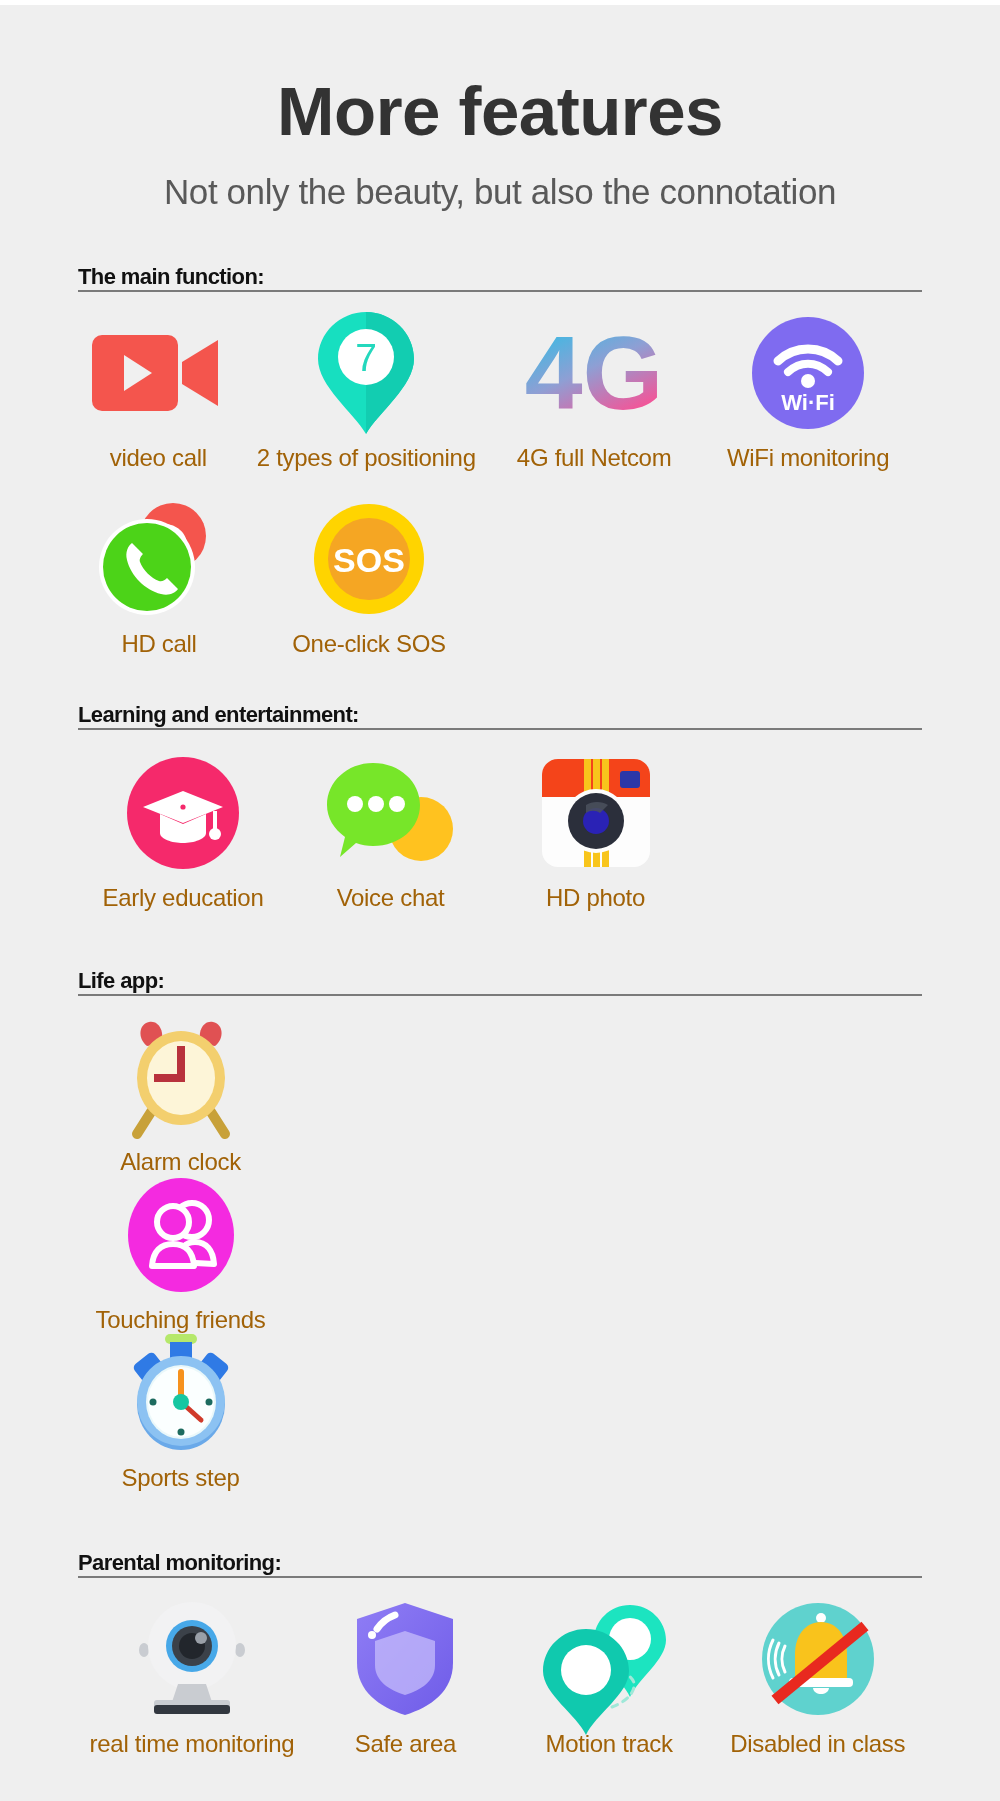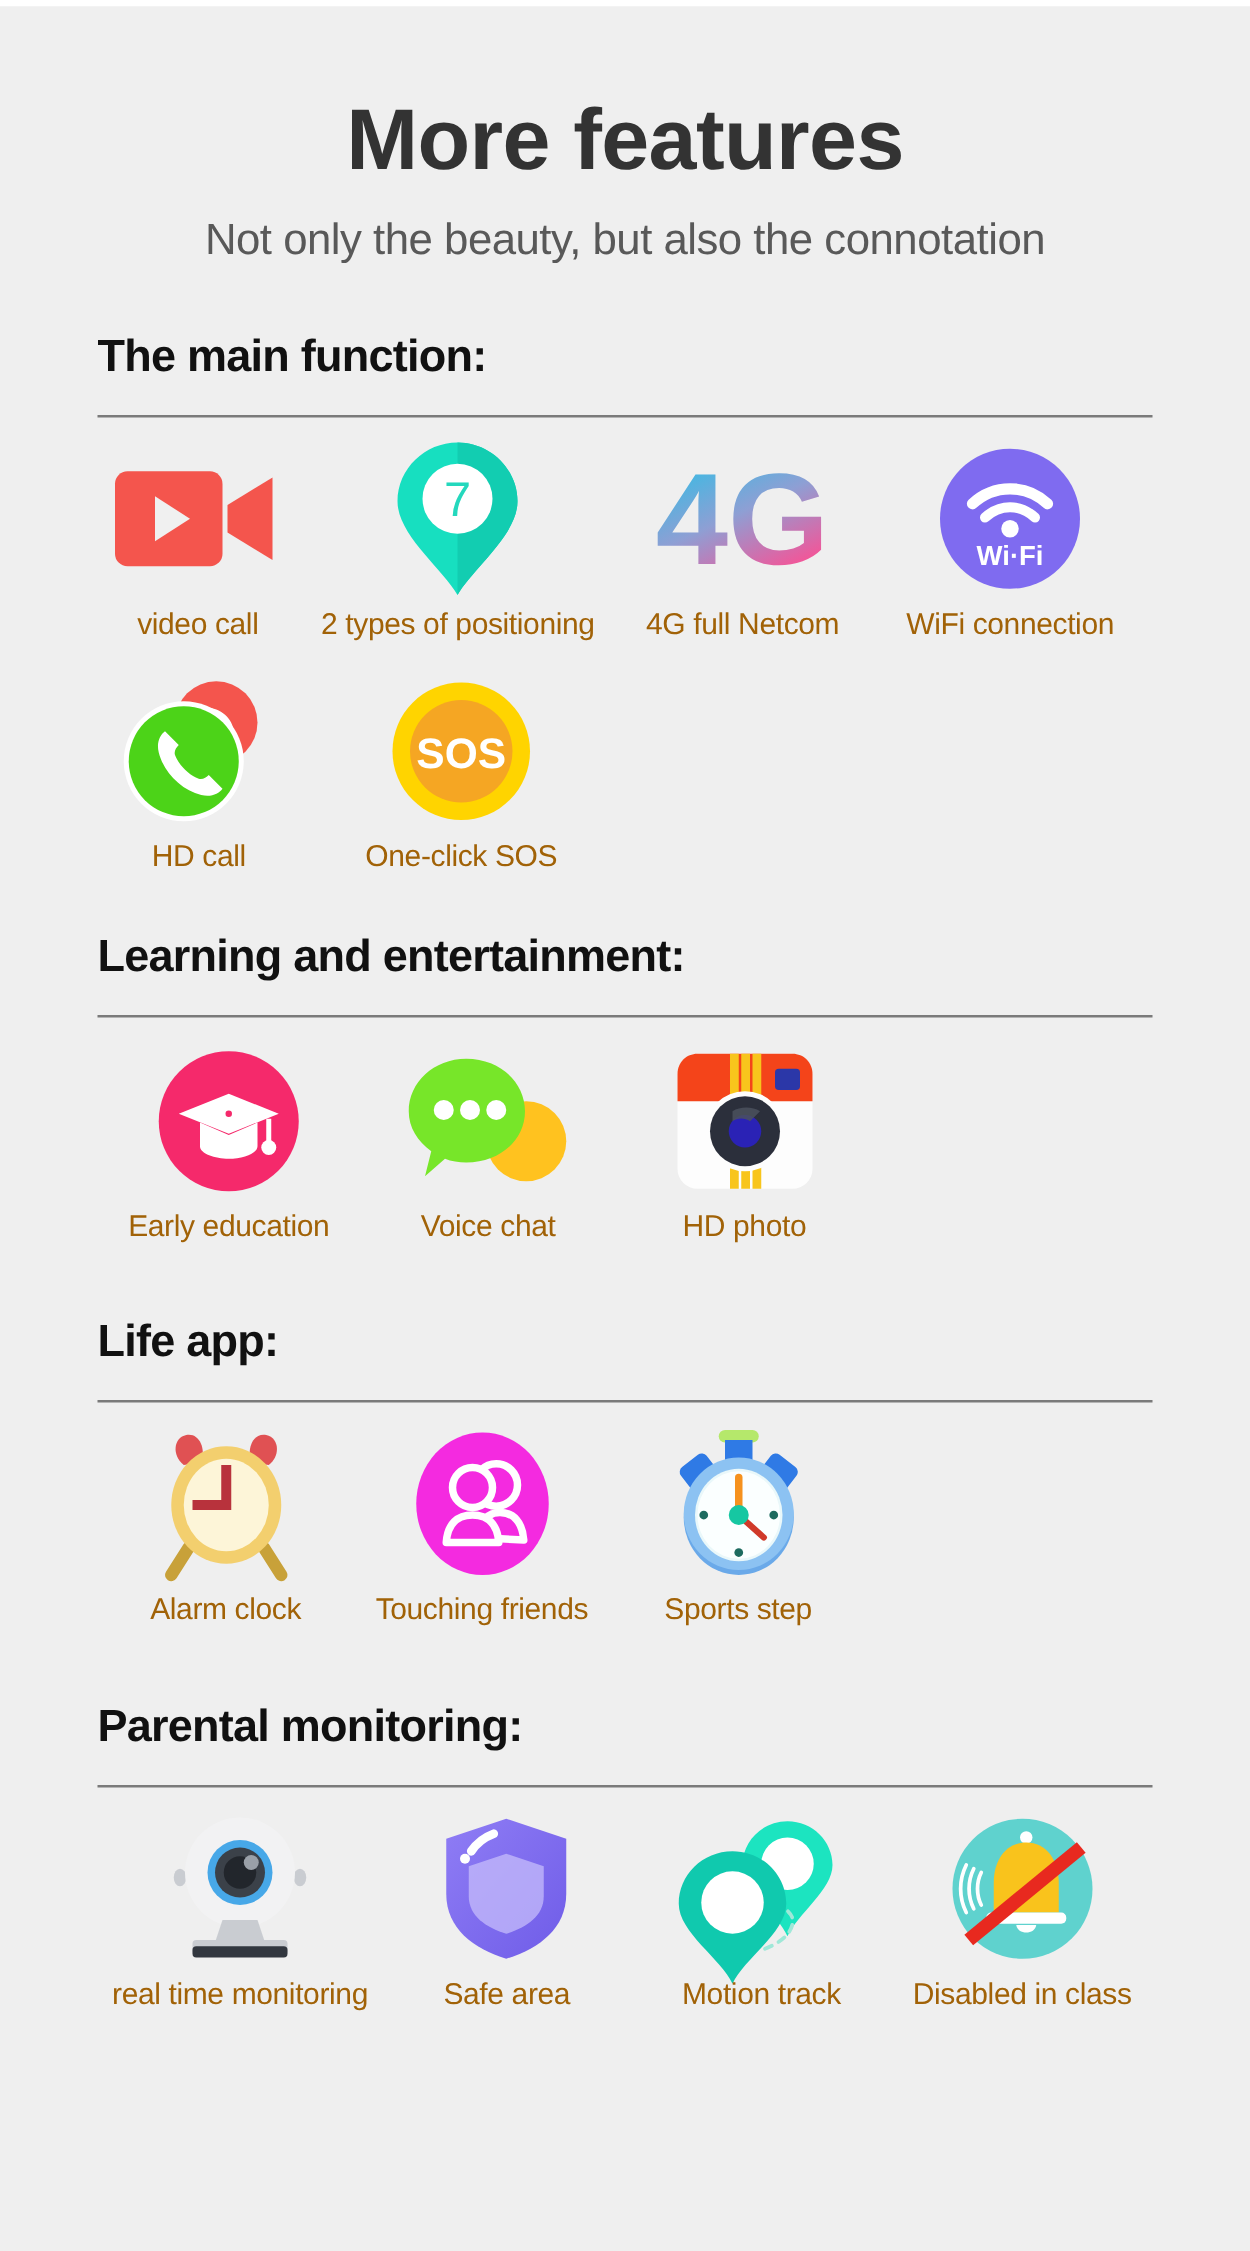--- a/index.html
+++ b/index.html
@@ -37,25 +37,25 @@
     font-size: 35px;
     color: #595959;
     margin-top: 26px;
     font-weight: 300;
     letter-spacing: -0.4px;
   }
 
   
   .section { position: relative; }
   .section-title {
-    font-size: 36px;
+    font-size: 22px;
     font-weight: bold;
     color: #111111;
     letter-spacing: -0.6px;
-    padding-bottom: 26px;
+    padding-bottom: 0;
   }
   .section-rule {
     height: 2px;
     background: #7a7a7a;
     width: 100%;
     margin-bottom: 8px;
   }
 
   
   .grid {
@@ -79,21 +79,21 @@
     color: #a16207;
     margin-top: 12px;
     white-space: nowrap;
     letter-spacing: -0.3px;
   }
 
   
   .row-main1 { margin-top: 22px; }
   .row-main2 { margin-top: 28px; }
   .row-learn { margin-top: 24px; }
-  .row-life  { margin-top: 22px; }
+  .row-life  { margin-top: 22px; flex-direction: column; }
   .row-par   { margin-top: 22px; }
 
   .sec-main   { margin-top: 52px; }
   .sec-learn  { margin-top: 44px; }
   .sec-life   { margin-top: 56px; }
   .sec-parent { margin-top: 58px; }
 
   svg { display: block; overflow: visible; }
 </style>
 </head>
@@ -152,21 +152,21 @@
       <div class="cell" style="width:230px;">
         <div class="icon-box">
           <svg width="112" height="112" viewBox="0 0 112 112">
             <circle cx="56" cy="56" r="56" fill="#7f6bf0"></circle>
             <path d="M26 44 C43 28 69 28 86 44" stroke="#ffffff" stroke-width="9" fill="none" stroke-linecap="round"></path>
             <path d="M36 55 C48 44 64 44 76 55" stroke="#ffffff" stroke-width="8" fill="none" stroke-linecap="round"></path>
             <circle cx="56" cy="64" r="7" fill="#ffffff"></circle>
             <text x="56" y="93" font-family="'Liberation Sans',sans-serif" font-size="22" font-weight="bold" fill="#ffffff" text-anchor="middle">Wi·Fi</text>
           </svg>
         </div>
-        <div class="cell-label">WiFi connection</div>
+        <div class="cell-label">WiFi monitoring</div>
       </div>
     </div>
 
     <div class="grid row-main2">
 
       <div class="cell" style="width:162px;">
         <div class="icon-box">
           <svg width="128" height="118" viewBox="0 0 128 118">
             <circle cx="78" cy="36" r="33" fill="#f4554d"></circle>
             <path d="M62 34 C70 24 88 24 95 34 L88 42 L80 38 L70 42 Z" fill="#ffffff" transform="rotate(35 78 34)"></path>

